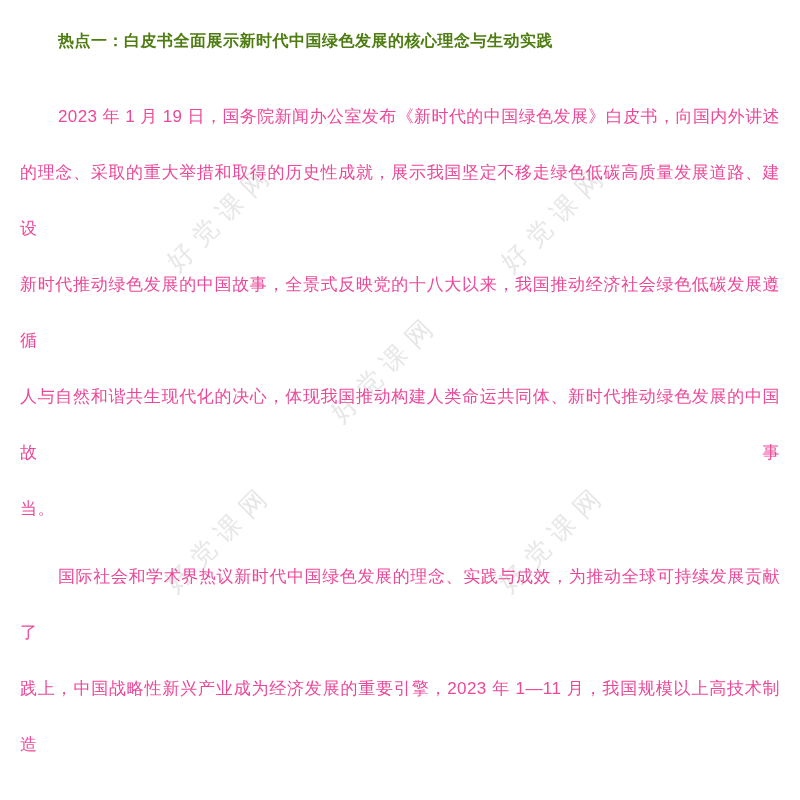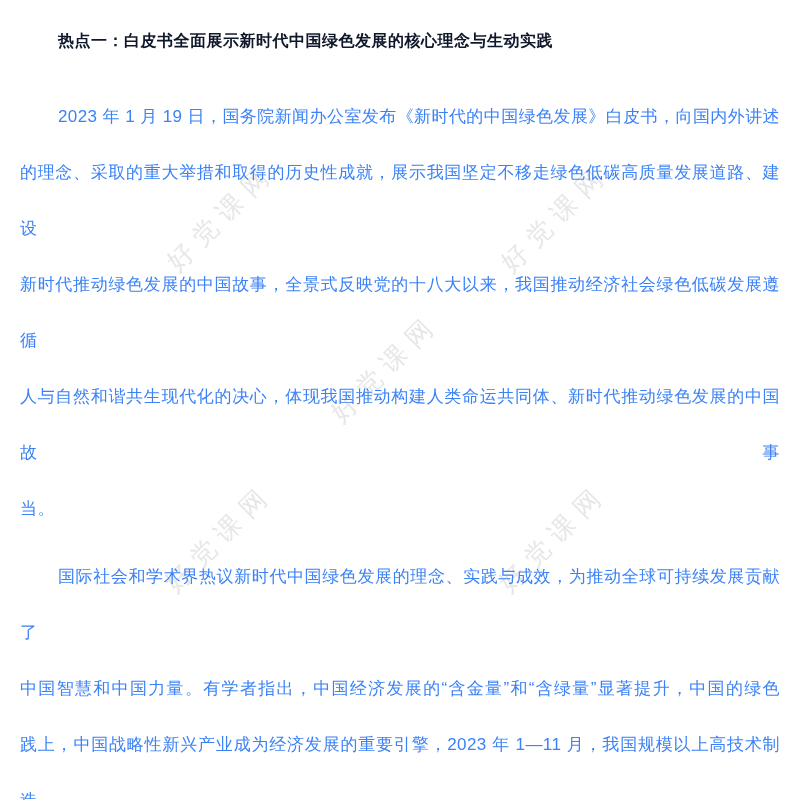--- a/index.html
+++ b/index.html
@@ -37,31 +37,31 @@
   }
   .content {
     position: relative;
     z-index: 1;
     padding: 0 20px;
   }
   .doc-title {
     font-size: 16px;
     line-height: 22px;
     font-weight: 700;
-    color: #0f172a;
+    color: #4d7c0f;
     margin: 30px 0 0 0;
     padding-left: 38px;
     letter-spacing: 0.5px;
   }
   .para {
     margin: 0;
     font-size: 17px;
     line-height: 56px;
     letter-spacing: 0.4px;
-    color: #3b82f6;
+    color: #ec4899;
   }
   .para-1 { margin-top: 37px; }
   .para-2 { margin-top: 12px; }
   .line {
     text-align: justify;
     text-align-last: justify;
     white-space: nowrap-none;
   }
   .line.first { text-indent: 38px; }
   .line.last {
@@ -85,18 +85,17 @@
     <div>
         <div class="para para-1">
           <div class="line first">2023 年 1 月 19 日，国务院新闻办公室发布《新时代的中国绿色发展》白皮书，向国内外讲述</div>
           <div class="line">的理念、采取的重大举措和取得的历史性成就，展示我国坚定不移走绿色低碳高质量发展道路、建设</div>
           <div class="line">新时代推动绿色发展的中国故事，全景式反映党的十八大以来，我国推动经济社会绿色低碳发展遵循</div>
           <div class="line">人与自然和谐共生现代化的决心，体现我国推动构建人类命运共同体、新时代推动绿色发展的中国故事</div>
           <div class="line last">当。</div>
         </div>
         <div class="para para-2">
           <div class="line first">国际社会和学术界热议新时代中国绿色发展的理念、实践与成效，为推动全球可持续发展贡献了</div>
-          <div class="line">中国智慧和中国力量。有学者指出，中国经济发展的“含金量”和“含绿量”显著提升，中国的绿色</div>
           <div class="line">践上，中国战略性新兴产业成为经济发展的重要引擎，2023 年 1—11 月，我国规模以上高技术制造</div>
         </div>
       </div>
   </div>
 </div>
 
 </body></html>

